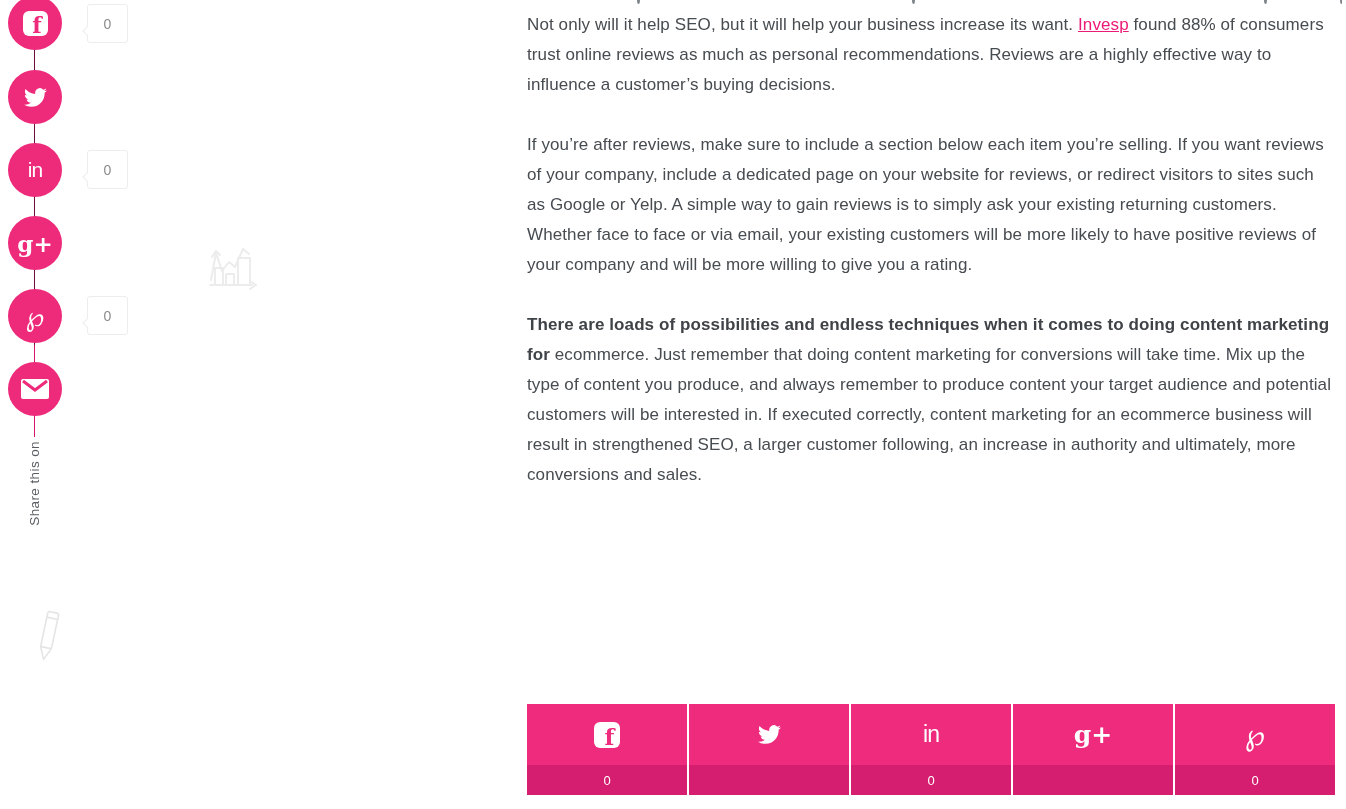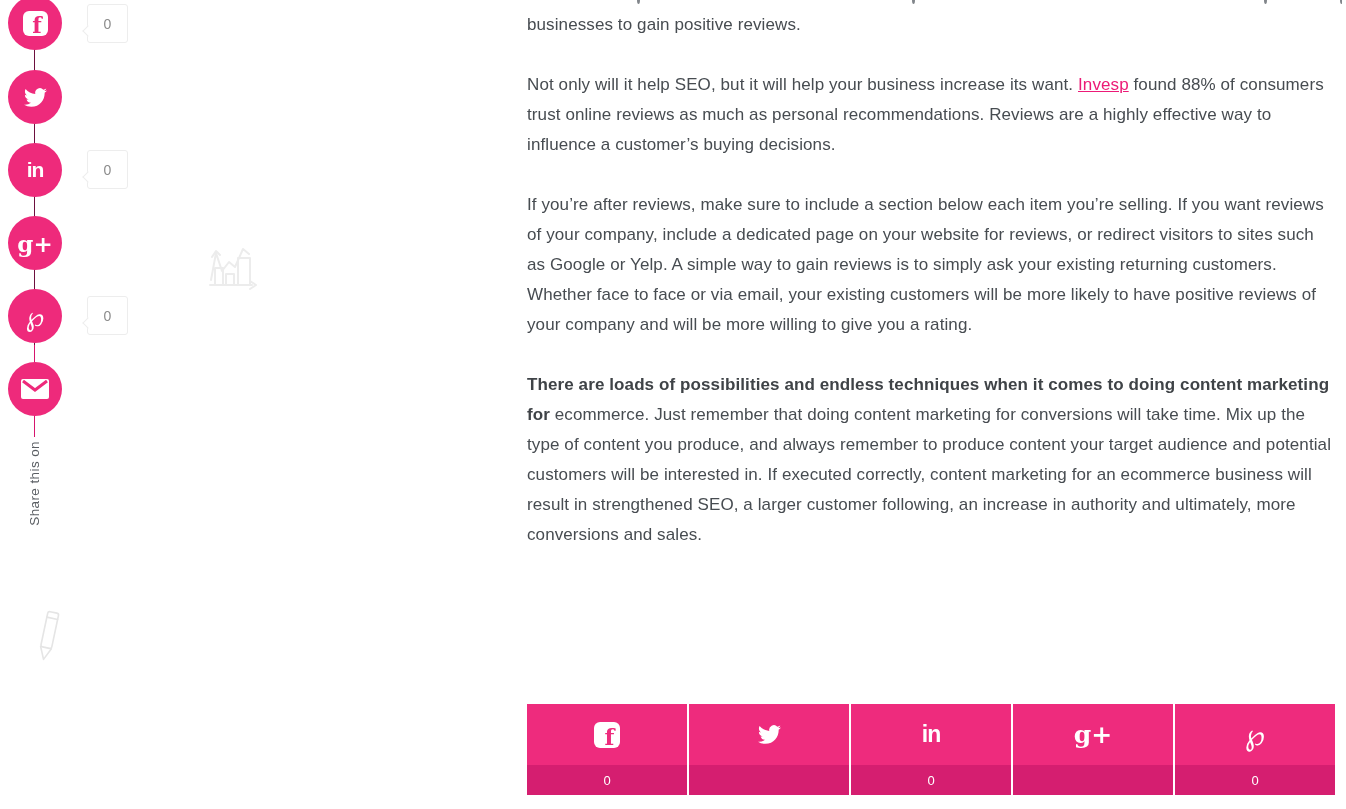--- a/index.html
+++ b/index.html
@@ -15,21 +15,21 @@
   .rail-line.seg-bottom{top:345px;height:92px;background:#d6156d;}
   .rail-btn{
     position:absolute;left:8px;width:54px;height:54px;border-radius:50%;
     background:#ee2a7b;display:flex;align-items:center;justify-content:center;
     cursor:pointer;z-index:2;
   }
   .fb-tile{width:25px;height:25px;background:#fff;border-radius:6px;
     display:flex;align-items:flex-end;justify-content:center;overflow:hidden;}
   .fb-tile span{color:#ee2a7b;font-weight:bold;font-size:22px;line-height:21px;
     font-family:"DejaVu Serif", serif;margin-right:-4px;}
-  .icon-text{color:#fff;font-weight:bold;}
+  .icon-text{color:#fff;font-weight:normal;}
   .in-glyph{font-size:21px;letter-spacing:-1px;font-family:"Liberation Sans",sans-serif;}
   .gp-glyph{font-size:23px;font-family:"DejaVu Serif", serif;font-weight:bold;}
   .pin-glyph{font-size:27px;font-family:"DejaVu Sans", sans-serif;font-weight:normal;}
   .rail-count{
     position:absolute;left:87px;width:39px;height:37px;background:#fff;
     border:1px solid #ededed;border-radius:3px;display:flex;align-items:center;
     justify-content:center;color:#8b8b8b;font-size:14px;z-index:1;
   }
   .rail-count::before{
     content:'';position:absolute;left:-4px;bottom:7px;width:7px;height:7px;
@@ -144,21 +144,20 @@
 
 <svg class="pencil-sketch" width="30" height="56" viewBox="0 0 30 56">
   <g fill="none" stroke="#e5e5e5" stroke-width="1.6" stroke-linecap="round" stroke-linejoin="round" transform="rotate(12 15 28)">
     <rect x="9" y="4" width="11" height="36" rx="2"></rect>
     <line x1="9" y1="10" x2="20" y2="10"></line>
     <path d="M9 40 L14.5 52 L20 40"></path>
   </g>
 </svg>
 
 <div class="article">
-  <p><span>businesses to gain positive reviews.</span></p>
   <p><span>Not only will it help SEO, but it will help your business increase its want. </span><a href="#">Invesp</a><span> found 88% of consumers trust online reviews as much as personal recommendations. Reviews are a highly effective way to influence a customer’s buying decisions.</span></p>
   <p><span>If you’re after reviews, make sure to include a section below each item you’re selling. If you want reviews of your company, include a dedicated page on your website for reviews, or redirect visitors to sites such as Google or Yelp. A simple way to gain reviews is to simply ask your existing returning customers. Whether face to face or via email, your existing customers will be more likely to have positive reviews of your company and will be more willing to give you a rating.</span></p>
   <p><b>There are loads of possibilities and endless techniques when it comes to doing content marketing for</b><span> ecommerce. Just remember that doing content marketing for conversions will take time. Mix up the type of content you produce, and always remember to produce content your target audience and potential customers will be interested in. If executed correctly, content marketing for an ecommerce business will result in strengthened SEO, a larger customer following, an increase in authority and ultimately, more conversions and sales.</span></p>
 </div>
 
 <div class="share-bar">
 
   <div class="bar-col">
     <div class="bar-icon-area">
       <span class="bar-fb-tile">

